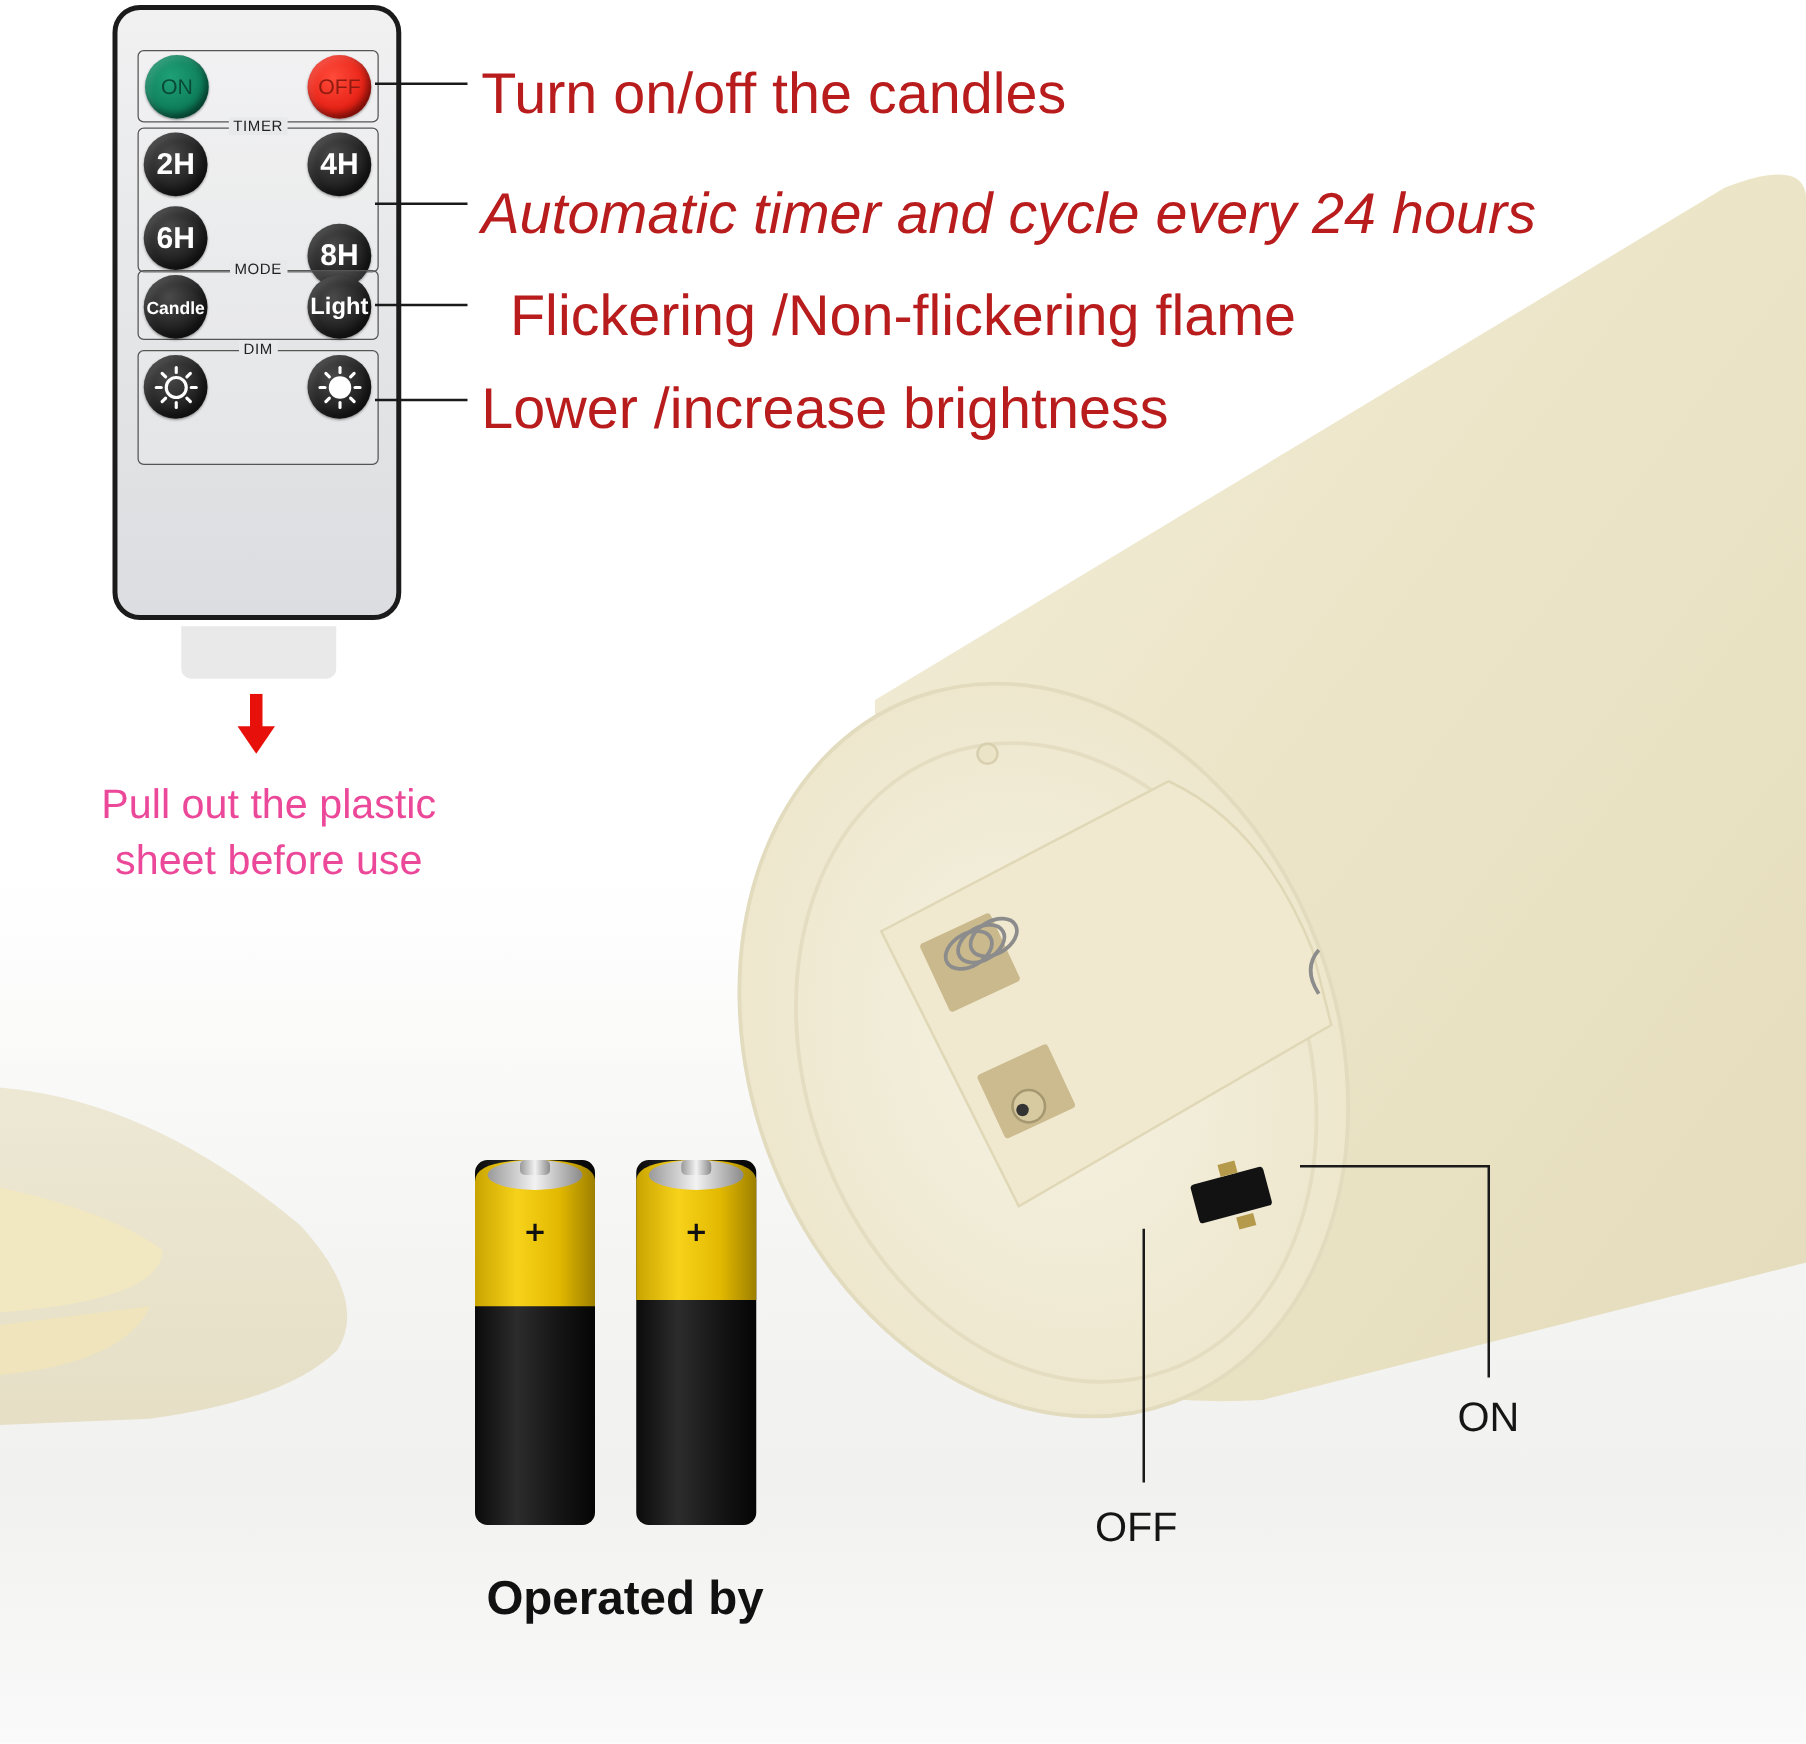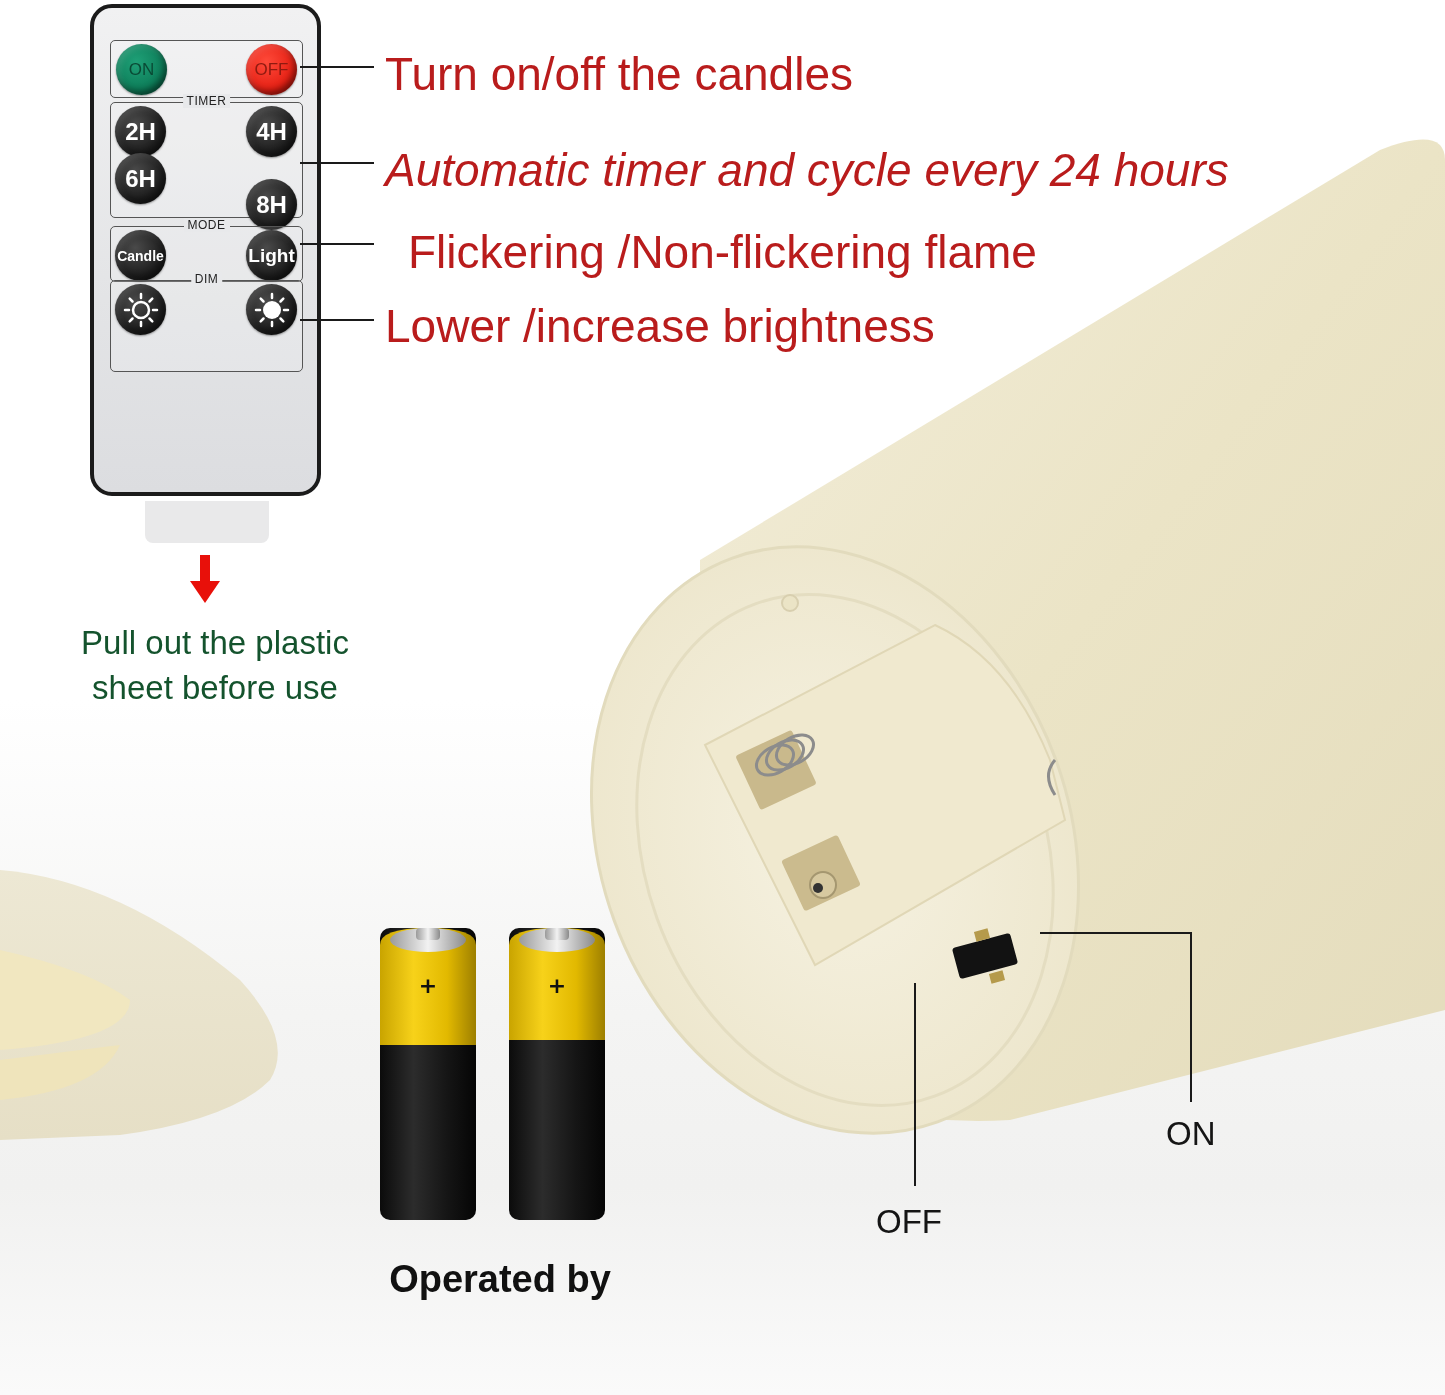--- a/index.html
+++ b/index.html
@@ -38,21 +38,21 @@
     .btn.small-text { font-size: 14px; }
 
     .sheet {
       position: absolute; left: 145px; top: 501px; width: 124px; height: 42px;
       background: #e9e9ea; border-radius: 0 0 8px 8px;
     }
     .arrow { position: absolute; left: 190px; top: 555px; width: 30px; height: 50px; }
 
     .pull-text {
       position: absolute; left: 40px; top: 620px; width: 350px; text-align: center;
-      font-size: 33px; line-height: 45px; color: #14532d;
+      font-size: 33px; line-height: 45px; color: #ec4899;
     }
 
     
     .callout-line { position: absolute; height: 2px; background: #1a1a1a; }
     .callout-text { position: absolute; font-size: 46px; color: #b91c1c; white-space: nowrap; }
 
     
     .candle-wrap { position: absolute; left: 0; top: 0; width: 1445px; height: 1395px; pointer-events: none; }
     .candle-wrap svg { position: absolute; left: 0; top: 0; }
 
@@ -166,29 +166,29 @@
   </div>
 
   <div class="panel" style="top:94px;height:116px;">
     <span class="panel-title">TIMER</span>
     <div class="btn dark" style="left:4px;top:3px;">
         <span>2H</span>
       </div>
     <div class="btn dark" style="left:135px;top:3px;">
         <span>4H</span>
       </div>
-    <div class="btn dark" style="left:4px;top:50px;">
+    <div class="btn dark" style="left:4px;top:62px;">
         <span>6H</span>
       </div>
     <div class="btn dark" style="left:135px;top:76px;">
         <span>8H</span>
       </div>
   </div>
 
-  <div class="panel" style="top:218px;height:56px;padding-left:17px;">
+  <div class="panel" style="top:208px;height:56px;padding-left:17px;">
     <span class="panel-title">MODE</span>
     <div class="btn dark small-text" style="left:4px;top:3px;">
         <span>Candle</span>
       </div>
     <div class="btn dark" style="left:135px;top:3px;font-size:19px;">
         <span>Light</span>
       </div>
   </div>
 
   <div class="panel" style="top:272px;height:92px;">

